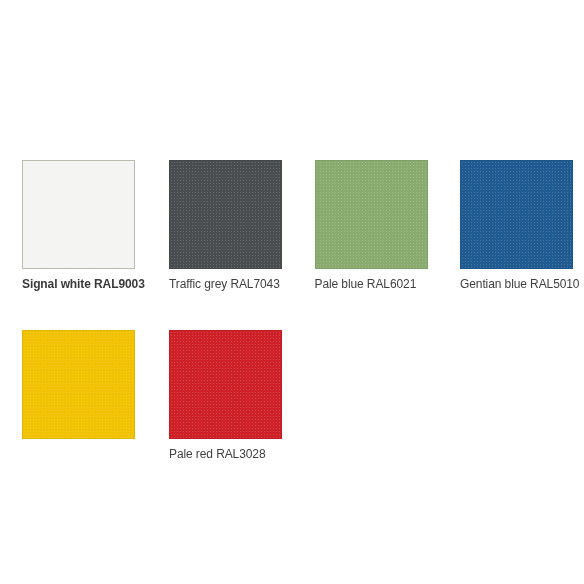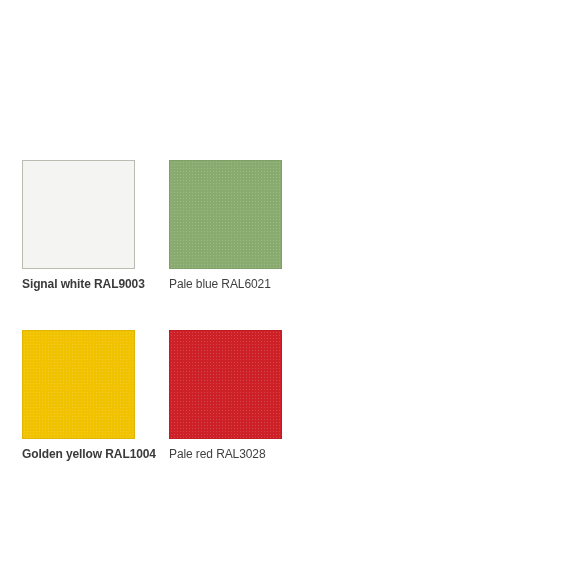--- a/index.html
+++ b/index.html
@@ -89,38 +89,49 @@
 
   <div class="swatch-row">
 
     <div class="swatch-cell">
       <div class="swatch-chip light-chip" style="background-color: rgb(244, 244, 242);">
         <span class="grain"></span>
       </div>
       <div class="swatch-label bold">Signal white RAL9003</div>
     </div>
 
+    <div class="swatch-cell">
+      <div class="swatch-chip" style="background-color: rgb(74, 77, 79);">
+        <span class="grain"></span>
+      </div>
+      <div class="swatch-label">Traffic grey RAL7043</div>
+    </div>
 
     <div class="swatch-cell">
       <div class="swatch-chip" style="background-color: rgb(137, 171, 112);">
         <span class="grain"></span>
       </div>
       <div class="swatch-label">Pale blue RAL6021</div>
     </div>
 
+    <div class="swatch-cell">
+      <div class="swatch-chip" style="background-color: rgb(31, 91, 145);">
+        <span class="grain"></span>
+      </div>
+      <div class="swatch-label">Gentian blue RAL5010</div>
+    </div>
 
   </div>
 
   <div class="swatch-row">
 
     <div class="swatch-cell">
       <div class="swatch-chip" style="background-color: rgb(240, 194, 0);">
         <span class="grain"></span>
       </div>
-      <div class="swatch-label bold">Golden yellow RAL1004</div>
     </div>
 
     <div class="swatch-cell">
       <div class="swatch-chip" style="background-color: rgb(205, 32, 39);">
         <span class="grain"></span>
       </div>
       <div class="swatch-label">Pale red RAL3028</div>
     </div>
 
   </div>

